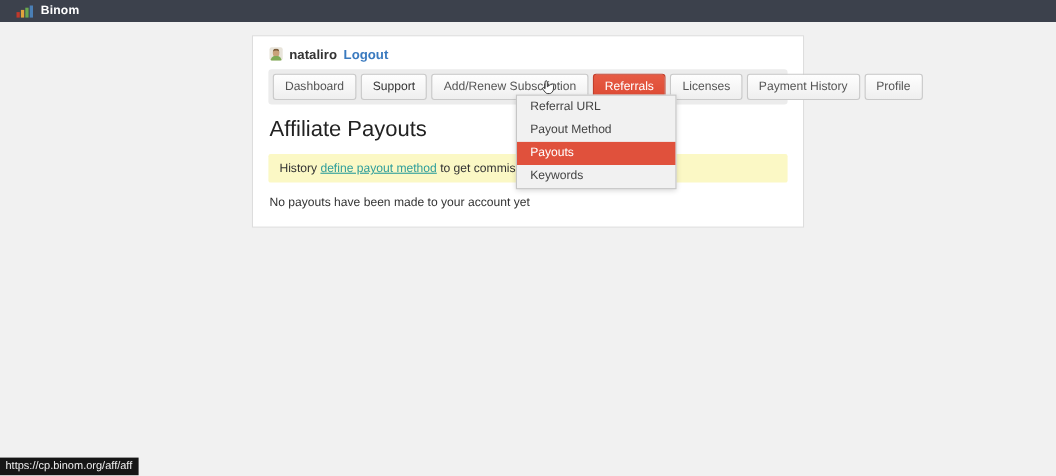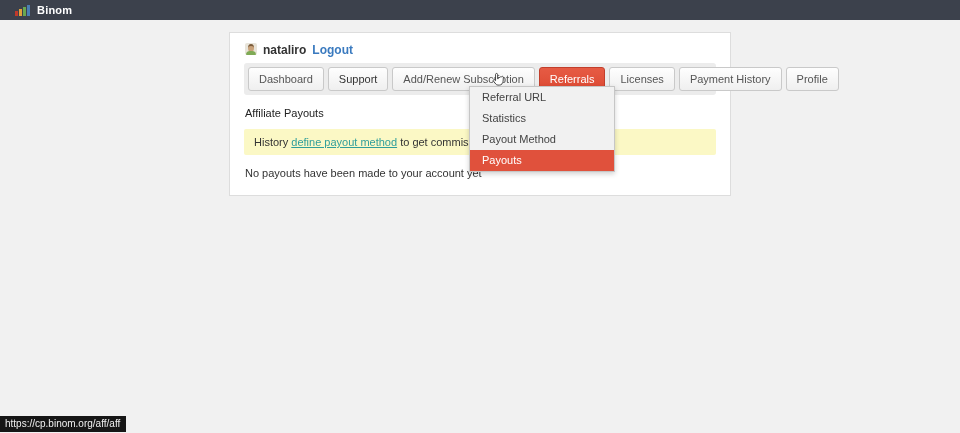--- a/index.html
+++ b/index.html
@@ -82,21 +82,21 @@
   }
   .nav-btn.bold { font-weight: normal; color: #333; }
   .nav-btn.active {
     background: linear-gradient(#e65b44, #dd4a33);
     border-color: #c23f2c;
     color: #ffffff;
   }
 
   
   .page-title {
-    font-size: 11px;
+    font-size: 20px;
     font-weight: normal;
     color: #222;
     margin: 12px 0 10px 1px;
   }
 
   
   .notice {
     background: #fbf8c5;
     font-size: 11px;
     color: #333;
@@ -184,22 +184,22 @@
   <div class="notice">
     <span>History </span><a>define payout method</a><span> to get commission in our affilia</span>
   </div>
 
   <div class="empty-message">No payouts have been made to your account yet</div>
 
 </div>
 
 <div class="dropdown">
   <div class="dropdown-item">Referral URL</div>
-  <div class="dropdown-item">Statistics</div>
   <div class="dropdown-item">Payout Method</div>
   <div class="dropdown-item active">Payouts</div>
+  <div class="dropdown-item">Keywords</div>
 </div>
 
 <svg class="cursor" viewBox="0 0 24 28">
   <path d="M9.5 2.5c1 0 1.8.8 1.8 1.8v7.5l1 .1.3-1.2c.2-.8 1-1.3 1.8-1.1l.8.2.3-.7c.3-.7 1.1-1.1 1.9-.8l.7.3.3-.4c.5-.6 1.3-.8 2-.4.7.3 1 1 1 1.7l-.5 6.6c-.1 1.7-.8 3.3-2 4.5l-.8.8c-1 1-2.2 1.5-3.6 1.5h-2.6c-1.5 0-2.9-.7-3.8-1.9l-4.2-5.3c-.5-.6-.4-1.5.2-2 .6-.5 1.4-.5 2 0l1.6 1.4V4.3c0-1 .8-1.8 1.8-1.8z" fill="#ffffff" stroke="#222222" stroke-width="1.4"></path>
 </svg>
 
 <div class="statusbar">https://cp.binom.org/aff/aff</div>
 
 </body></html>

